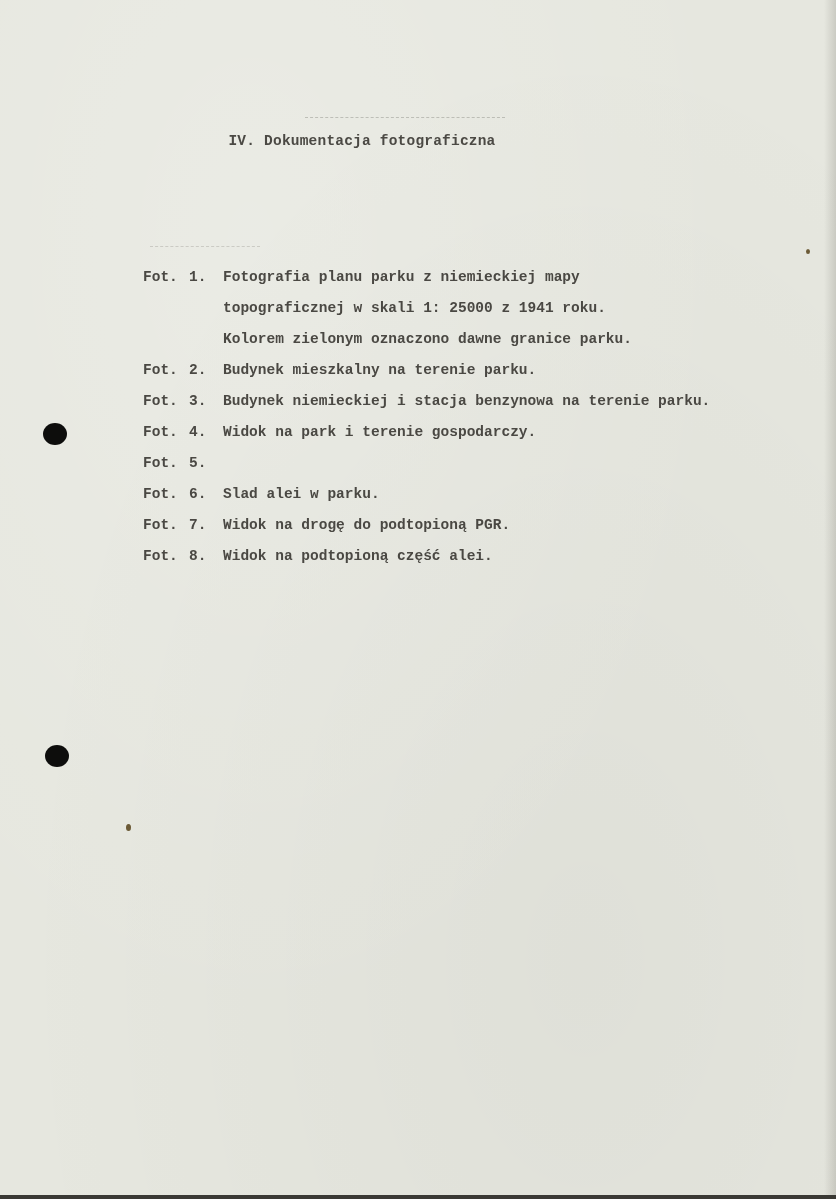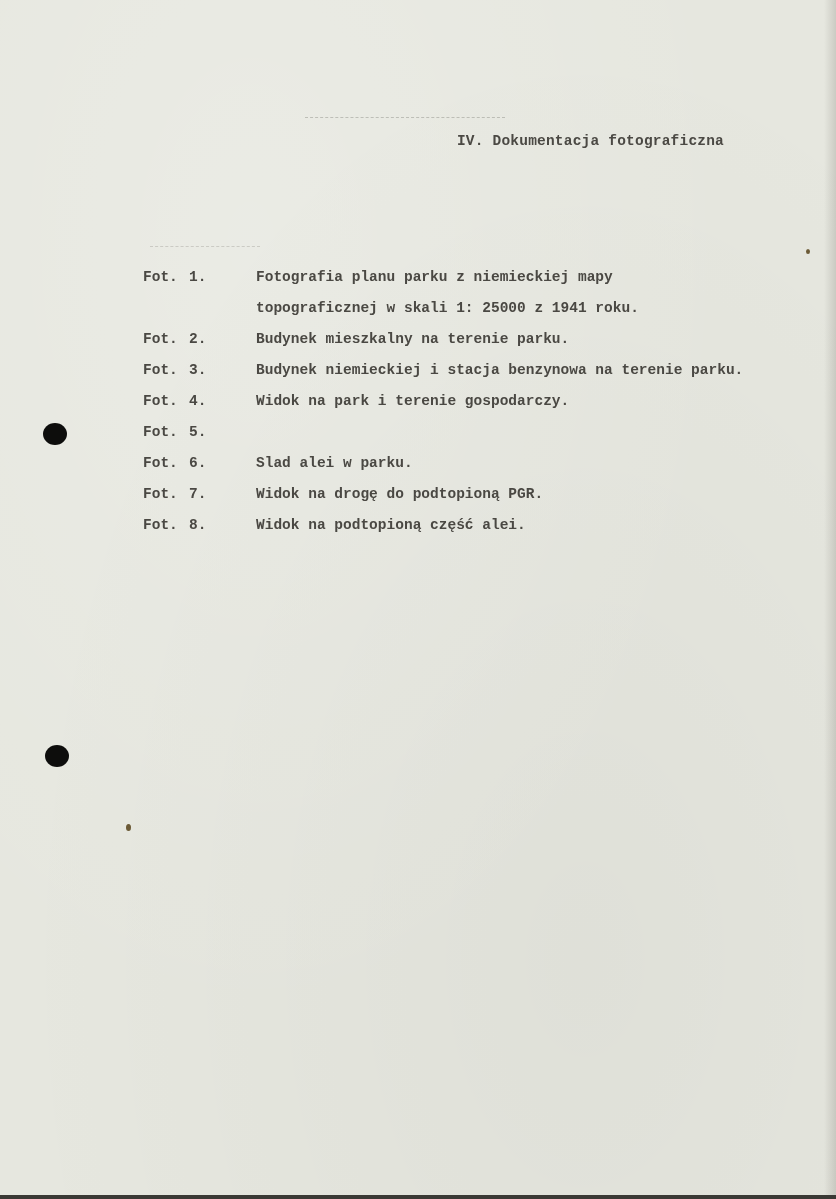--- a/index.html
+++ b/index.html
@@ -50,23 +50,23 @@
       position: absolute;
       left: 150px;
       top: 246px;
       width: 110px;
       height: 1px;
       border-top: 1px dashed rgba(110,108,100,0.25);
     }
     .title {
       position: absolute;
       top: 133px;
-      left: 16px;
+      left: 8px;
       width: 708px;
-      text-align: right;
+      text-align: center;
       font-size: 14.5px;
       letter-spacing: 0.2px;
       font-weight: bold;
       color: #4b4944;
     }
     .list {
       position: absolute;
       left: 143px;
       top: 262px;
       width: 680px;
@@ -86,21 +86,20 @@
     .num {
       flex: 0 0 auto;
       width: 34px;
       font-size: 14.5px;
       line-height: 31px;
       font-weight: bold;
       white-space: nowrap;
     }
     .lines {
       flex: 1 1 auto;
-      margin-left: 33px;
     }
     .line {
       font-size: 14.5px;
       line-height: 31px;
       font-weight: bold;
       white-space: nowrap;
     }
     .punch-hole {
       position: absolute;
       background: #0d0d0c;
@@ -123,20 +122,21 @@
   <div class="title">IV. Dokumentacja fotograficzna</div>
 
   <div class="list">
 
     <div class="entry">
       <span class="prefix">Fot.</span>
       <span class="num">1.</span>
       <div class="lines">
         <div class="line">Fotografia planu parku z niemieckiej mapy</div>
         <div class="line">topograficznej w skali 1: 25000 z 1941 roku.</div>
+        <div class="line">Kolorem zielonym oznaczono dawne granice parku.</div>
       </div>
     </div>
 
     <div class="entry">
       <span class="prefix">Fot.</span>
       <span class="num">2.</span>
       <div class="lines">
         <div class="line">Budynek mieszkalny na terenie parku.</div>
       </div>
     </div>

